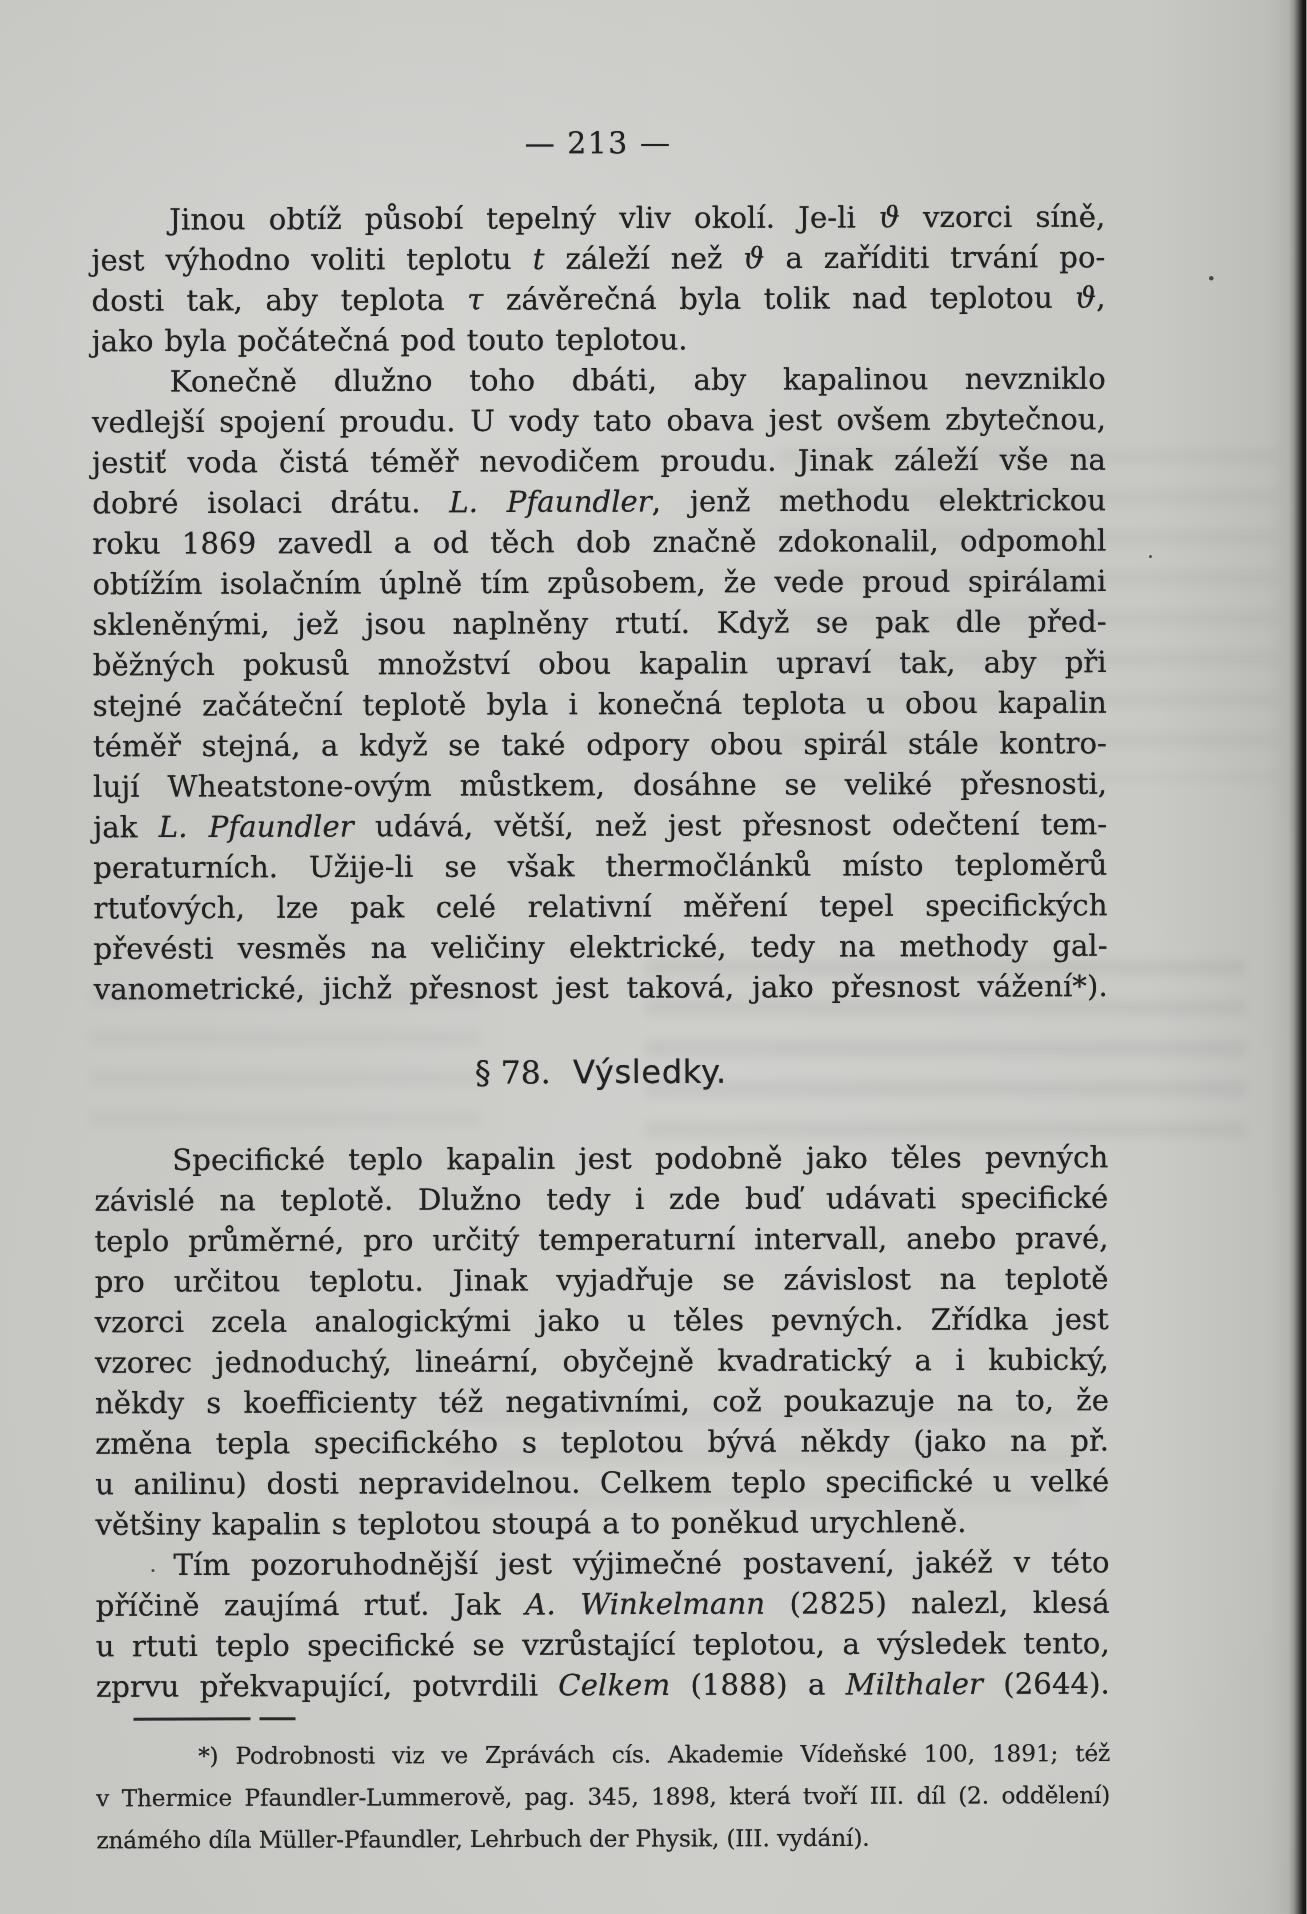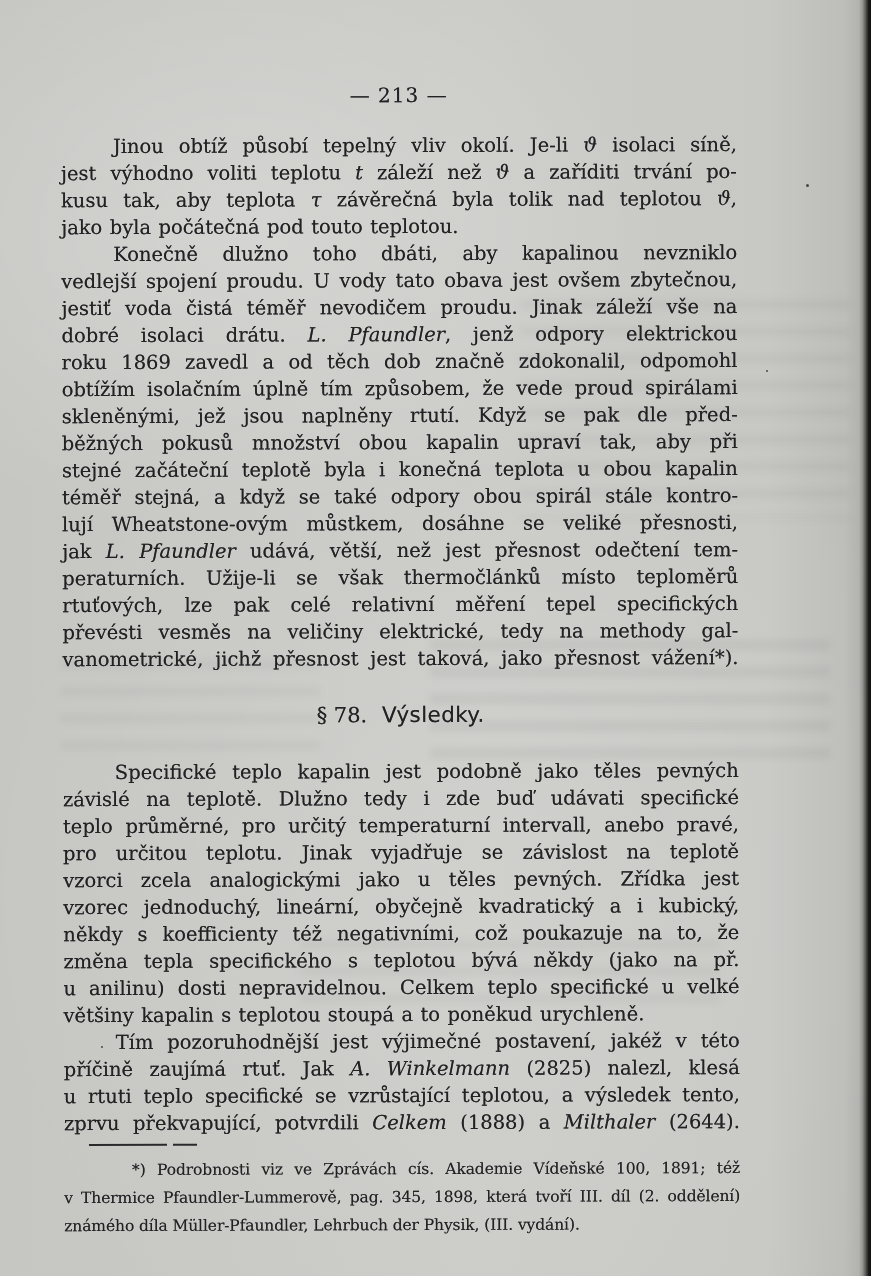--- a/index.html
+++ b/index.html
@@ -101,30 +101,30 @@
   <div class="stain s4"></div>
   <div class="speck k1"></div>
   <div class="speck k2"></div>
   <div class="speck k3"></div>
 
   <div class="sheet">
     <div class="page-number">— 213 —</div>
 
     <div class="text-block" id="paras-top">
         <div class="para">
-          <div class="line"><span>Jinou obtíž působí tepelný vliv okolí. Je-li </span><span class="i">ϑ</span><span> isolaci síně,</span></div>
+          <div class="line"><span>Jinou obtíž působí tepelný vliv okolí. Je-li </span><span class="i">ϑ</span><span> vzorci síně,</span></div>
           <div class="line"><span>jest výhodno voliti teplotu </span><span class="i">t</span><span> záleží než </span><span class="i">ϑ</span><span> a zaříditi trvání po-</span></div>
-          <div class="line"><span>kusu tak, aby teplota </span><span class="i">τ</span><span> závěrečná byla tolik nad teplotou </span><span class="i">ϑ</span><span>,</span></div>
+          <div class="line"><span>dosti tak, aby teplota </span><span class="i">τ</span><span> závěrečná byla tolik nad teplotou </span><span class="i">ϑ</span><span>,</span></div>
           <div class="line short"><span>jako byla počátečná pod touto teplotou.</span></div>
         </div>
         <div class="para">
           <div class="line"><span>Konečně dlužno toho dbáti, aby kapalinou nevzniklo</span></div>
           <div class="line"><span>vedlejší spojení proudu. U vody tato obava jest ovšem zbytečnou,</span></div>
           <div class="line"><span>jestiť voda čistá téměř nevodičem proudu. Jinak záleží vše na</span></div>
-          <div class="line"><span>dobré isolaci drátu. </span><span class="i">L. Pfaundler</span><span>, jenž odpory elektrickou</span></div>
+          <div class="line"><span>dobré isolaci drátu. </span><span class="i">L. Pfaundler</span><span>, jenž methodu elektrickou</span></div>
           <div class="line"><span>roku 1869 zavedl a od těch dob značně zdokonalil, odpomohl</span></div>
           <div class="line"><span>obtížím isolačním úplně tím způsobem, že vede proud spirálami</span></div>
           <div class="line"><span>skleněnými, jež jsou naplněny rtutí. Když se pak dle před-</span></div>
           <div class="line"><span>běžných pokusů množství obou kapalin upraví tak, aby při</span></div>
           <div class="line"><span>stejné začáteční teplotě byla i konečná teplota u obou kapalin</span></div>
           <div class="line"><span>téměř stejná, a když se také odpory obou spirál stále kontro-</span></div>
           <div class="line"><span>lují Wheatstone-ovým můstkem, dosáhne se veliké přesnosti,</span></div>
           <div class="line"><span>jak </span><span class="i">L. Pfaundler</span><span> udává, větší, než jest přesnost odečtení tem-</span></div>
           <div class="line"><span>peraturních. Užije-li se však thermočlánků místo teploměrů</span></div>
           <div class="line"><span>rtuťových, lze pak celé relativní měření tepel specifických</span></div>

